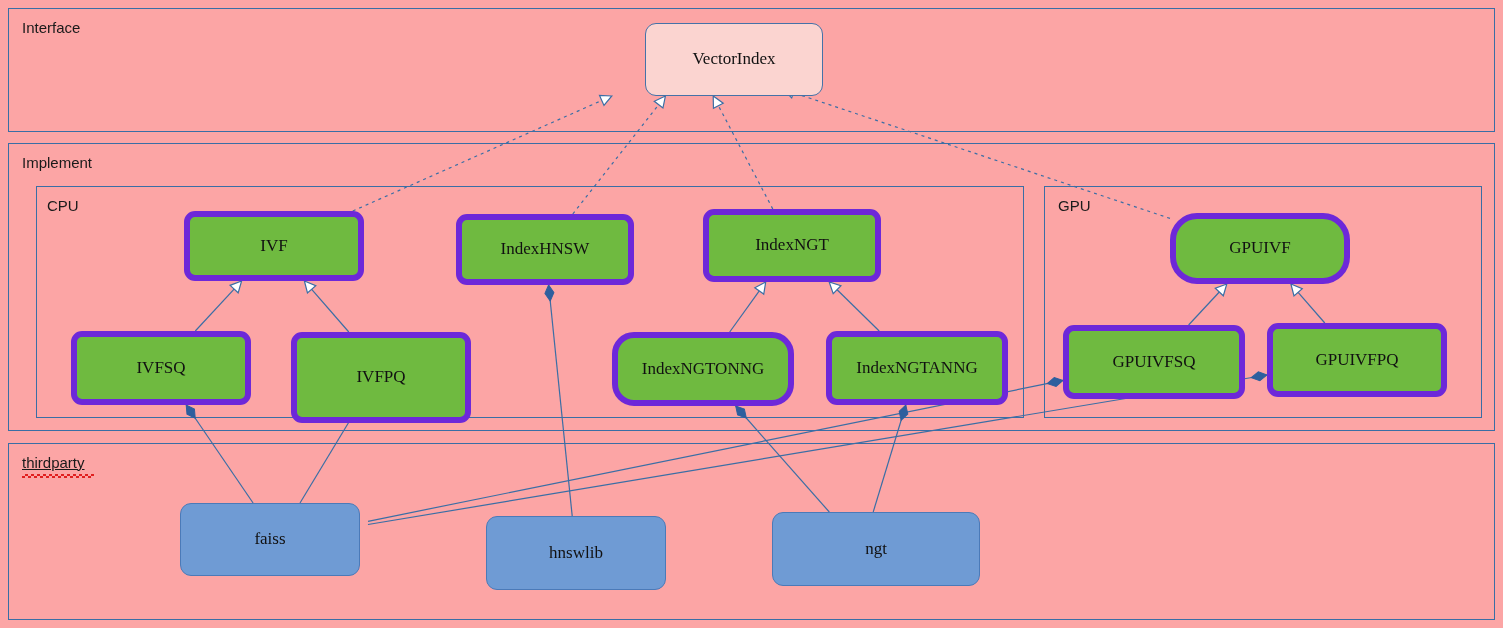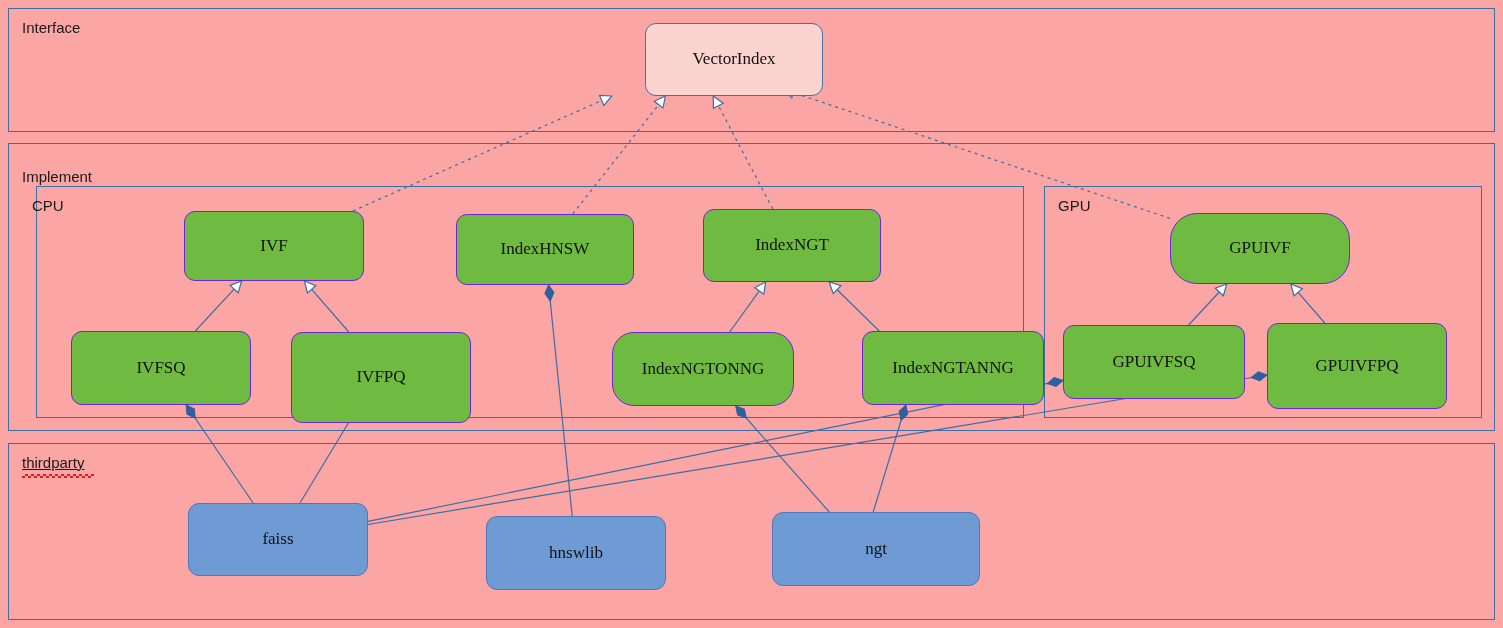--- a/index.html
+++ b/index.html
@@ -63,39 +63,39 @@
     text-align: center;
     line-height: 1.1;
   }
   .node.iface {
     background: #fbd4d0;
     border: 1px solid #4472a8;
     margin-left: 40px;
   }
   .node.cpu, .node.gpu {
     background: #6fba40;
-    border: 1px solid #6d28d9;
+    border: 6px solid #6d28d9;
   }
   .node.tp {
     background: #6f9bd4;
     border: 1px solid #4b7ab8;
   }
 </style>
 </head>
 <body>
 
 <div id="canvas">
 
   <div id="containers">
       <div class="container-box" style="left: 8px; top: 8px; width: 1487px; height: 124px; border-color: rgb(58, 110, 165);"></div>
       <div class="container-label" style="left: 22px; top: 19px;">Interface</div>
       <div class="container-box" style="left: 8px; top: 143px; width: 1487px; height: 288px; border-color: rgb(58, 110, 165);"></div>
-      <div class="container-label" style="left: 22px; top: 168px;">Implement</div>
+      <div class="container-label" style="left: 22px; top: 154px;">Implement</div>
       <div class="container-box" style="left: 36px; top: 186px; width: 988px; height: 232px; border-color: rgb(58, 110, 165);"></div>
-      <div class="container-label" style="left: 32px; top: 197px;">CPU</div>
+      <div class="container-label" style="left: 47px; top: 197px;">CPU</div>
       <div class="container-box" style="left: 1044px; top: 186px; width: 438px; height: 232px; border-color: rgb(58, 110, 165);"></div>
       <div class="container-label" style="left: 1058px; top: 197px;">GPU</div>
       <div class="container-box" style="left: 8px; top: 443px; width: 1487px; height: 177px; border-color: rgb(58, 110, 165);"></div>
       <div class="container-label misspelled" style="left: 22px; top: 454px;">thirdparty</div>
       <div class="squiggle" style="left: 22px; top: 474px; width: 72px;"></div>
     </div>
 
   <svg class="layer" id="edges" viewBox="0 0 1503 628" xmlns="http://www.w3.org/2000/svg">
       <g>
         <line x1="352.8" y1="211.0" x2="601.7" y2="100.5" stroke="#3a6ea5" stroke-width="1.2" stroke-dasharray="3,4" fill="none"></line>
@@ -168,22 +168,22 @@
     </svg>
 
   <div id="nodes">
       <div class="node iface" style="left: 605px; top: 23px; width: 178px; height: 73px;">VectorIndex</div>
       <div class="node cpu" style="left: 184px; top: 211px; width: 180px; height: 70px;">IVF</div>
       <div class="node cpu" style="left: 456px; top: 214px; width: 178px; height: 71px;">IndexHNSW</div>
       <div class="node cpu" style="left: 703px; top: 209px; width: 178px; height: 73px;">IndexNGT</div>
       <div class="node cpu" style="left: 71px; top: 331px; width: 180px; height: 74px;">IVFSQ</div>
       <div class="node cpu" style="left: 291px; top: 332px; width: 180px; height: 91px;">IVFPQ</div>
       <div class="node cpu" style="left: 612px; top: 332px; width: 182px; height: 74px; border-radius: 22px;">IndexNGTONNG</div>
-      <div class="node cpu" style="left: 826px; top: 331px; width: 182px; height: 74px; margin-left: 36px;">IndexNGTANNG</div>
+      <div class="node cpu" style="left: 826px; top: 331px; width: 182px; height: 74px;">IndexNGTANNG</div>
       <div class="node gpu" style="left: 1170px; top: 213px; width: 180px; height: 71px; border-radius: 27px;">GPUIVF</div>
       <div class="node gpu" style="left: 1063px; top: 325px; width: 182px; height: 74px;">GPUIVFSQ</div>
-      <div class="node gpu" style="left: 1267px; top: 323px; width: 180px; height: 86px;">GPUIVFPQ</div>
-      <div class="node tp" style="left: 188px; top: 503px; width: 180px; height: 73px;">faiss</div>
+      <div class="node gpu" style="left: 1267px; top: 323px; width: 180px; height: 74px;">GPUIVFPQ</div>
+      <div class="node tp" style="left: 180px; top: 503px; width: 180px; height: 73px;">faiss</div>
       <div class="node tp" style="left: 486px; top: 516px; width: 180px; height: 74px;">hnswlib</div>
       <div class="node tp" style="left: 772px; top: 512px; width: 208px; height: 74px;">ngt</div>
     </div>
 
 </div>
 
 </body></html>

